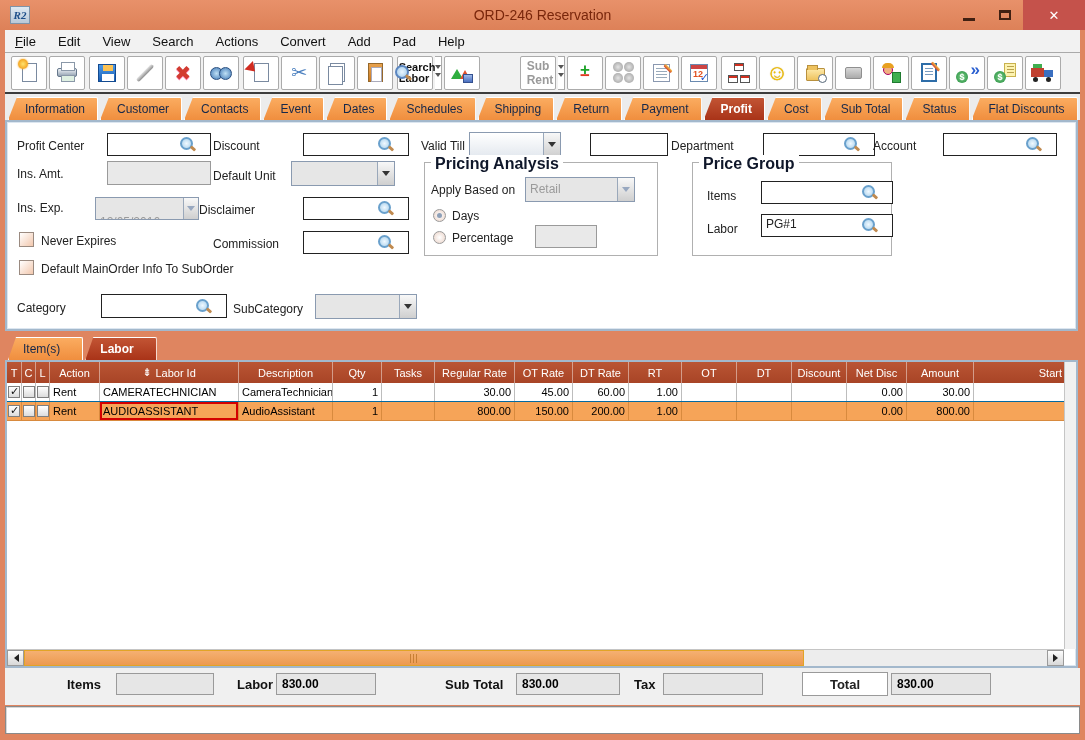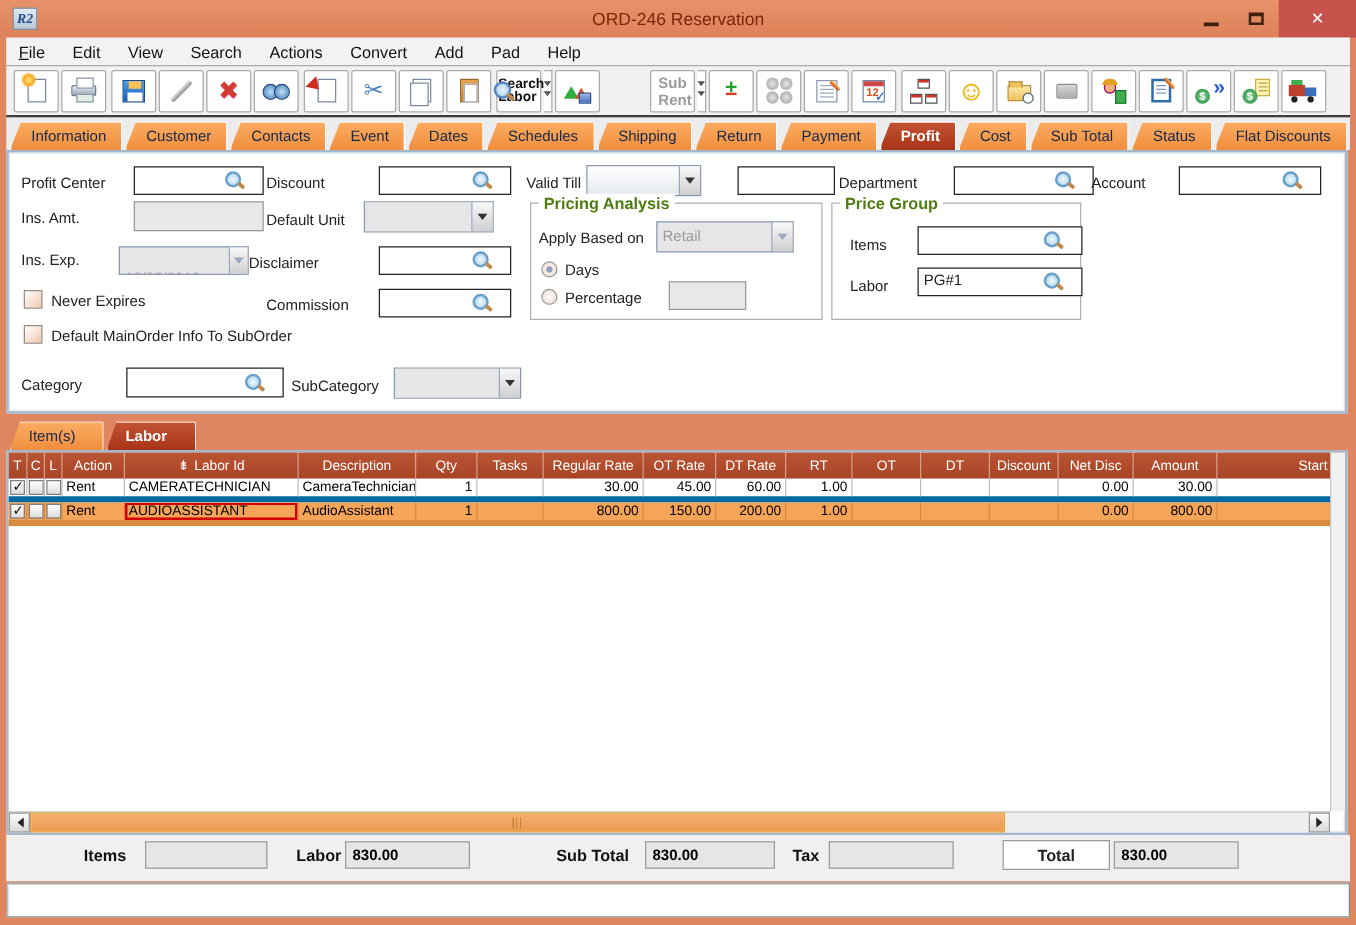--- a/index.html
+++ b/index.html
@@ -131,37 +131,37 @@
   .fmag::before { content:""; position:absolute; left:1px; top:1px; width:9px; height:9px; border-radius:50%;
     background:radial-gradient(#f0f9ff,#a8d0ec); border:2px solid #69a0cc; }
   .fmag::after { content:""; position:absolute; left:11px; top:11px; width:6px; height:3px; background:#c08a4f; border-radius:1px; transform:rotate(40deg); }
   .combo { position:absolute; height:25px; border:1px solid #8a9ab0; background:linear-gradient(#fff,#e4e9ef); display:flex; }
   .combo .cval { flex:1; padding:4px 4px; font-size:12px; color:#222; overflow:hidden; }
   .combo .cbtn { width:17px; border-left:1px solid #9aa8ba; background:linear-gradient(#f8f8f8,#cfcfcf); display:flex; align-items:center; justify-content:center; }
   .combo .cbtn i { width:0; height:0; border:4px solid transparent; border-top:5px solid #333; margin-top:4px; }
   .combo.dis { background:#E6E6E6; } .combo.dis .cval { color:#9a9a9a; }
   .combo.dis .cbtn i { border-top-color:#98a8c0; }
   .groupbox { position:absolute; border:1px solid #b0b0b0; }
-  .gtitle { position:absolute; top:-8px; left:6px; background:#fff; padding:0 4px; font-weight:bold; color:#4d7c0f; font-size:13px; }
+  .gtitle { position:absolute; top:-8px; left:6px; background:#fff; padding:0 4px; font-weight:bold; color:#0f172a; font-size:16px; }
   .fcb { position:absolute; width:15px; height:15px; border:1px solid #9a8a80; background:linear-gradient(135deg,#ffffff,#f2c8ae); }
   .radio { position:absolute; width:13px; height:13px; border-radius:50%; border:1px solid #9a9a9a; background:radial-gradient(#ffffff,#ead2c6); }
   .radio.selected::after { content:""; position:absolute; left:3px; top:3px; width:5px; height:5px; border-radius:50%; background:#8ea0b8; }
 
   
   .subtabs { position:absolute; left:5px; top:333px; height:27px; display:flex; align-items:flex-end; padding-left:3px; gap:2px; }
   .stab { height:23px; padding:0 22px 0 14px; display:flex; align-items:center; font-size:12px; color:#16284A;
     background:linear-gradient(#FBAC60,#F08E3E); border:1px solid #fff; border-bottom:none;
     clip-path:polygon(8px 0,100% 0,100% 100%,0 100%); border-radius:2px 2px 0 0; }
   .stab.active { background:linear-gradient(#C25434,#A93318); color:#fff; font-weight:bold; }
 
   
   .table-panel { left:5px; top:360px; width:1073px; height:308px; }
   .thead { display:flex; height:21px; background:linear-gradient(#BA5534,#A84426); color:#fff; font-size:11px; }
   .th { display:flex; align-items:center; justify-content:center; border-right:1px solid rgba(255,255,255,.45); overflow:hidden; white-space:nowrap; }
-  .trow { display:flex; height:19px; background:#fff; font-size:11px; color:#000; border-bottom:5px solid #0369a1; }
+  .trow { display:flex; height:19px; background:#fff; font-size:11px; color:#000; border-bottom:1px solid #0369a1; }
   .trow.sel { background:#F6A458; border-bottom-color:#d88a3e; }
   .td { display:flex; align-items:center; border-right:1px solid #bdbdbd; padding:0 3px; overflow:hidden; white-space:nowrap; }
   .trow.sel .td { border-right-color:#d88a3e; }
   .td.num { justify-content:flex-end; }
   .td.ctr { justify-content:center; padding:0; }
   .focus-cell { box-shadow:inset 0 0 0 2px #D40000; }
   .w-t{width:15px}.w-c{width:14px}.w-l{width:14px}.w-act{width:50px}.w-lid{width:139px}.w-desc{width:94px}
   .w-qty{width:49px}.w-tasks{width:53px}.w-rr{width:80px}.w-otr{width:58px}.w-dtr{width:56px}.w-rt{width:53px}
   .w-ot{width:55px}.w-dt{width:55px}.w-disc{width:55px}.w-nd{width:60px}.w-amt{width:67px}.w-sd{flex:1;border-right:none}
   .cb { width:12px; height:12px; border:1px solid #7f7f7f; background:linear-gradient(#ffffff,#dcdcdc); position:relative; }
@@ -430,21 +430,21 @@
             <i></i>
           </span>
       </div>
       <span class="radio selected" style="left:8px;top:46px"></span>
       <span class="flabel" style="left:27px;top:46px">Days</span>
       <span class="radio" style="left:8px;top:68px"></span>
       <span class="flabel" style="left:27px;top:68px">Percentage</span>
       <div class="field noicon dis" style="left:98px;top:62px;width:62px"></div>
     </div>
 
-    <div class="groupbox" style="left:658px;top:40px;width:200px;height:94px">
+    <div class="groupbox" style="left:685px;top:40px;width:200px;height:94px">
       <span class="gtitle">Price Group</span>
       <span class="flabel" style="left:14px;top:26px">Items</span>
       <div class="field" style="left:56px;top:18px;width:132px"></div>
       <span class="fmag" style="left:168px;top:21px"></span>
       <span class="flabel" style="left:14px;top:59px">Labor</span>
       <div class="field" style="left:56px;top:51px;width:132px">PG#1</div>
       <span class="fmag" style="left:168px;top:54px"></span>
     </div>
 
     <span class="flabel" style="left:10px;top:79px">Ins. Exp.</span>

